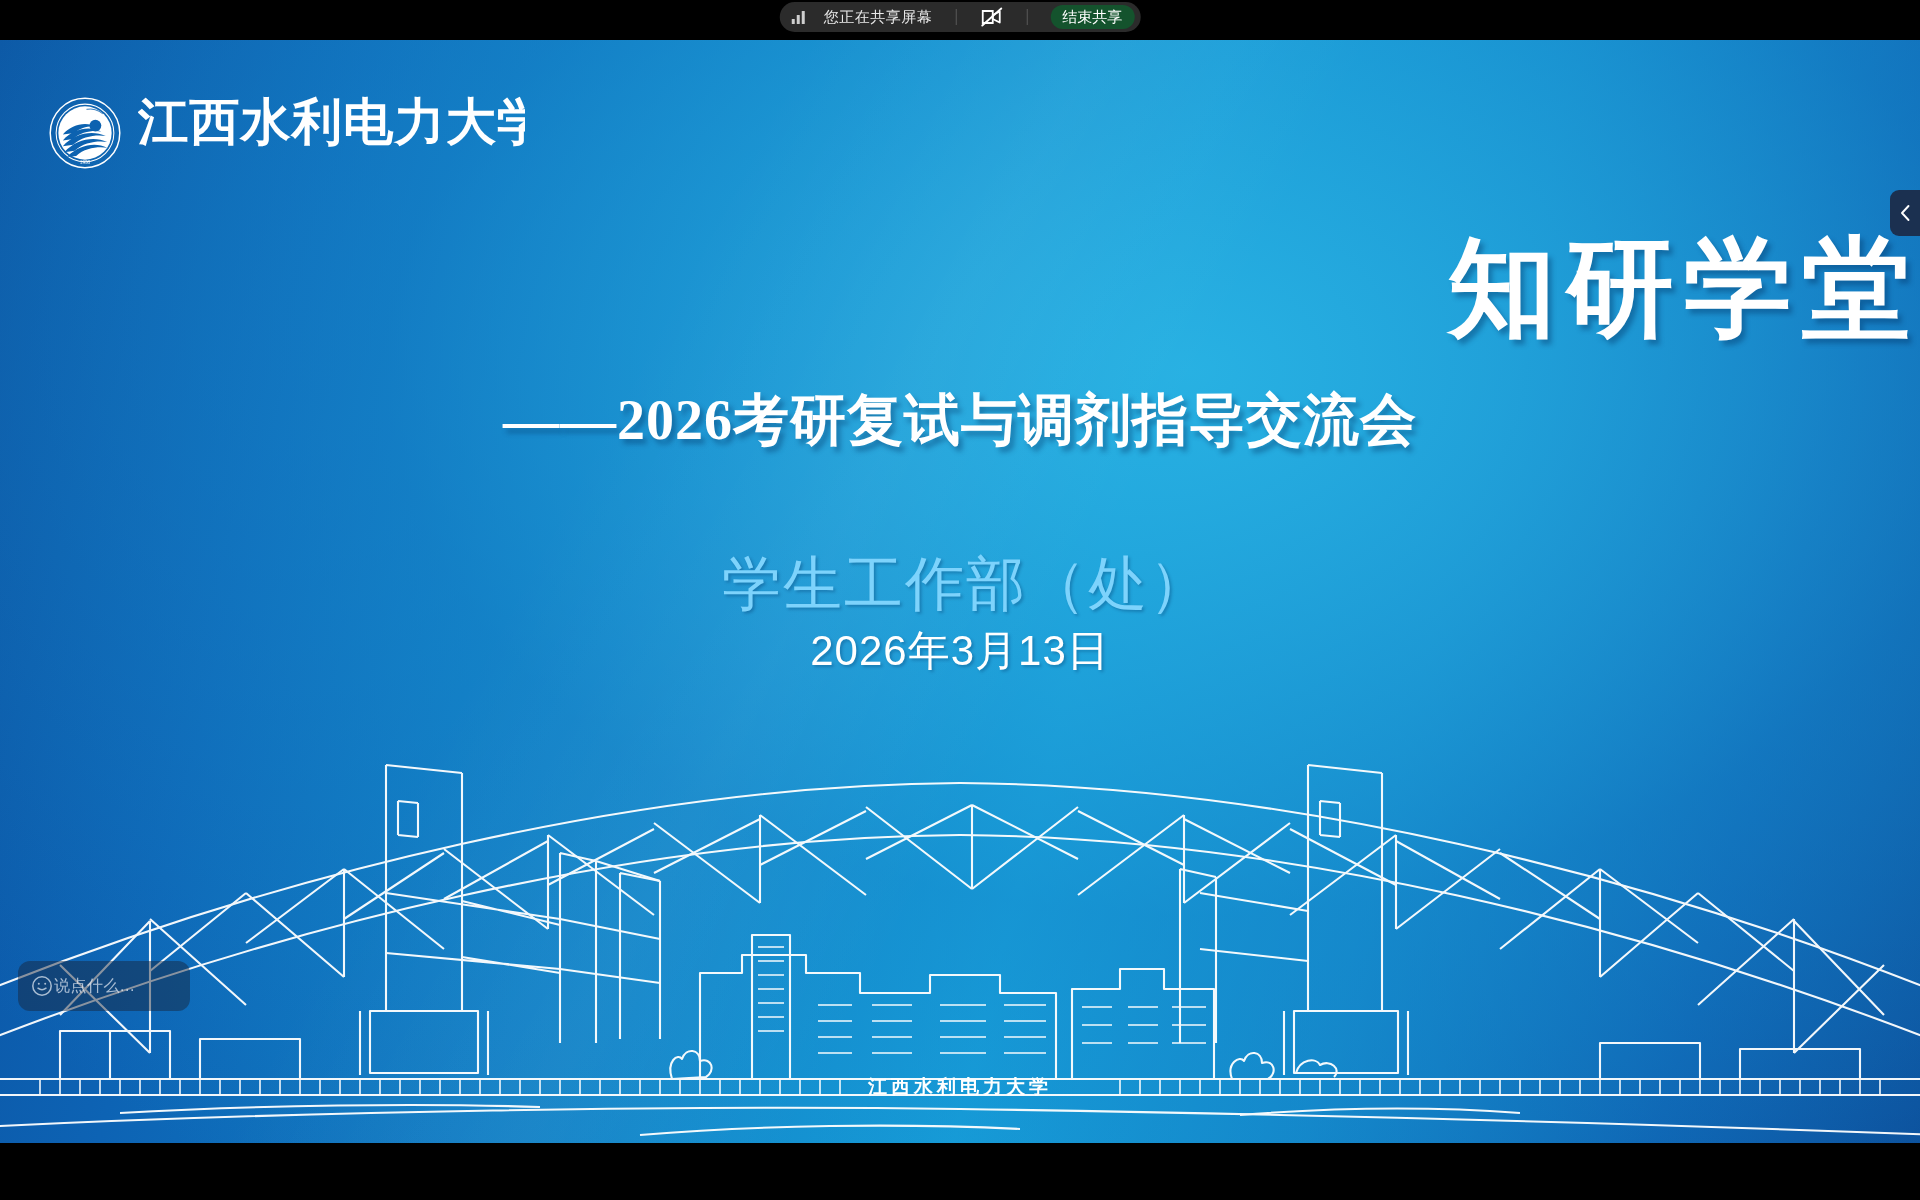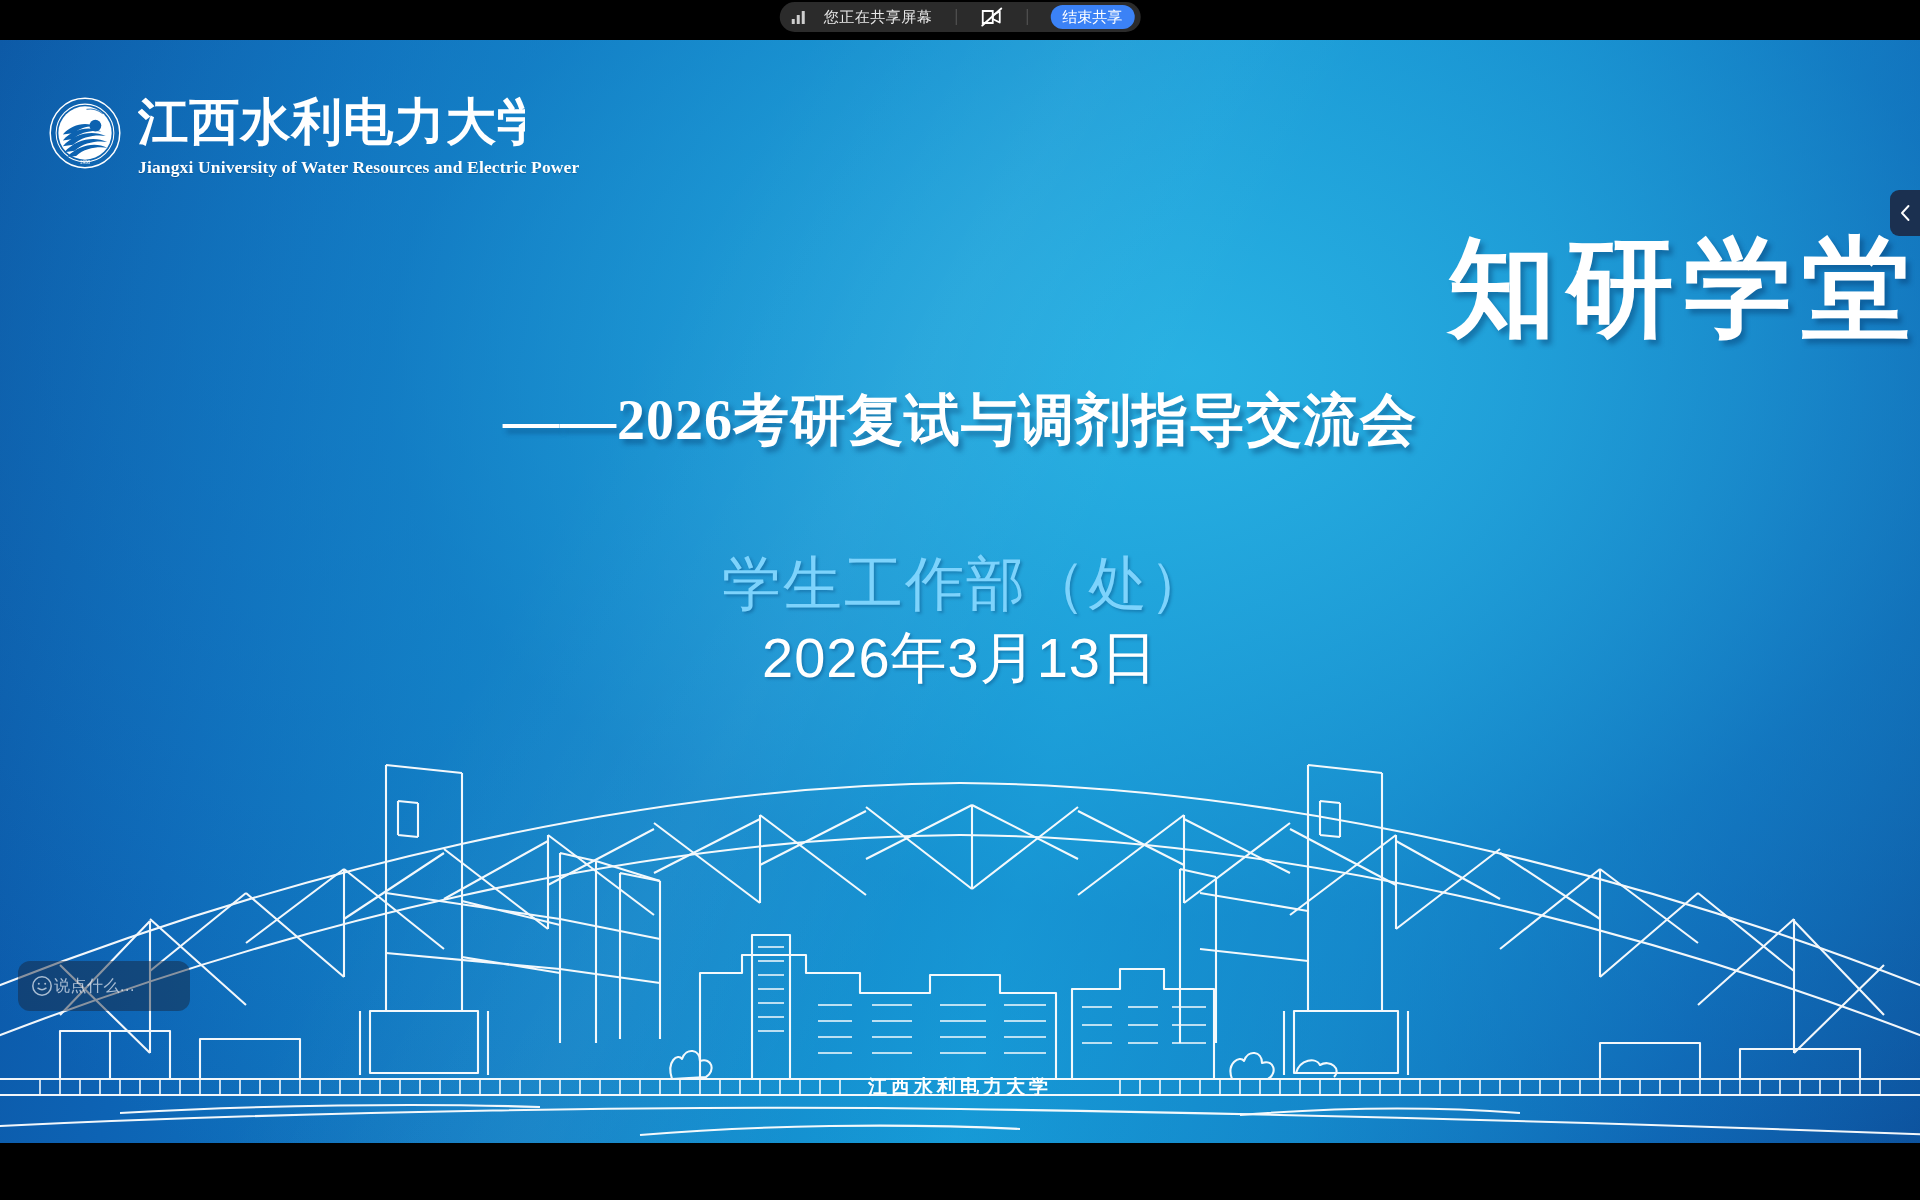--- a/index.html
+++ b/index.html
@@ -19,21 +19,21 @@
   }
   .share-bar .sig{display:flex;align-items:flex-end;gap:2px;height:13px;margin-right:7px;}
   .share-bar .sig i{display:block;width:3px;background:#cfcfcf;border-radius:.5px;}
   .share-bar .sig i:nth-child(1){height:5px;}
   .share-bar .sig i:nth-child(2){height:9px;}
   .share-bar .sig i:nth-child(3){height:13px;}
   .share-txt{color:#e8e8e8;font-size:15px;letter-spacing:.5px;white-space:nowrap;}
   .divider{width:1px;height:16px;background:#5a5a5a;margin:0 11px;}
   .vid-icon{width:24px;height:20px;display:block;}
   .end-btn{
-    background:#3b82f6;color:#fff;font-size:15px;border:none;border-radius:13px;
+    background:#14532d;color:#fff;font-size:15px;border:none;border-radius:13px;
     padding:4px 12px 5px;cursor:pointer;line-height:1;white-space:nowrap;
     font-family:inherit;
   }
 
   
   .stage{
     position:absolute;left:0;top:40px;width:1920px;height:1103px;overflow:hidden;
     background:#0b67b2;
   }
   .bg-grad{
@@ -79,21 +79,21 @@
     text-shadow:4px 5px 5px rgba(0,48,96,.38);
     white-space:nowrap;
   }
   .t-org{
     position:absolute;left:12px;right:0;top:515px;
     color:#7dd3fc;font-size:59px;line-height:1;letter-spacing:2px;
     text-shadow:2px 2px 3px rgba(0,48,96,.3);white-space:nowrap;
   }
   .t-date{
     position:absolute;left:0;right:0;top:590px;
-    color:#fff;font-size:56px;line-height:1;letter-spacing:1px;
+    color:#fff;font-size:42px;line-height:1;letter-spacing:1px;
     text-shadow:2px 2px 3px rgba(0,48,96,.3);white-space:nowrap;
   }
 
   
   .artwork{position:absolute;left:0;bottom:0;width:1920px;height:400px;z-index:8;}
 
   
   .collapse-tab{
     position:absolute;right:0;top:150px;width:30px;height:46px;
     background:#1b3050;border-radius:9px 0 0 9px;z-index:40;
@@ -240,21 +240,20 @@
         <path d="M52 18 q 12 -2 22 6"></path>
       </g>
       <text x="50" y="92" text-anchor="middle" font-family="'Liberation Serif',serif" font-size="7" fill="#ffffff">1958</text>
     </svg>
 
     <div class="logo-text">
 
       <svg class="logo-cn" viewBox="0 0 400 62" height="60" aria-hidden="true">
         <text x="0" y="49" font-family="'DejaVu Serif','Liberation Serif',serif" font-size="52" font-weight="700" fill="#ffffff" letter-spacing="1">江西水利电力大学</text>
       </svg>
-      <div class="logo-en">Jiangxi University of Water Resources and Electric Power</div>
     </div>
   </div>
 
   <div class="title-wrap">
     <div class="t-main">知研学堂</div>
     <div class="t-sub">——2026考研复试与调剂指导交流会</div>
     <div class="t-org">学生工作部（处）</div>
     <div class="t-date">2026年3月13日</div>
   </div>
 

